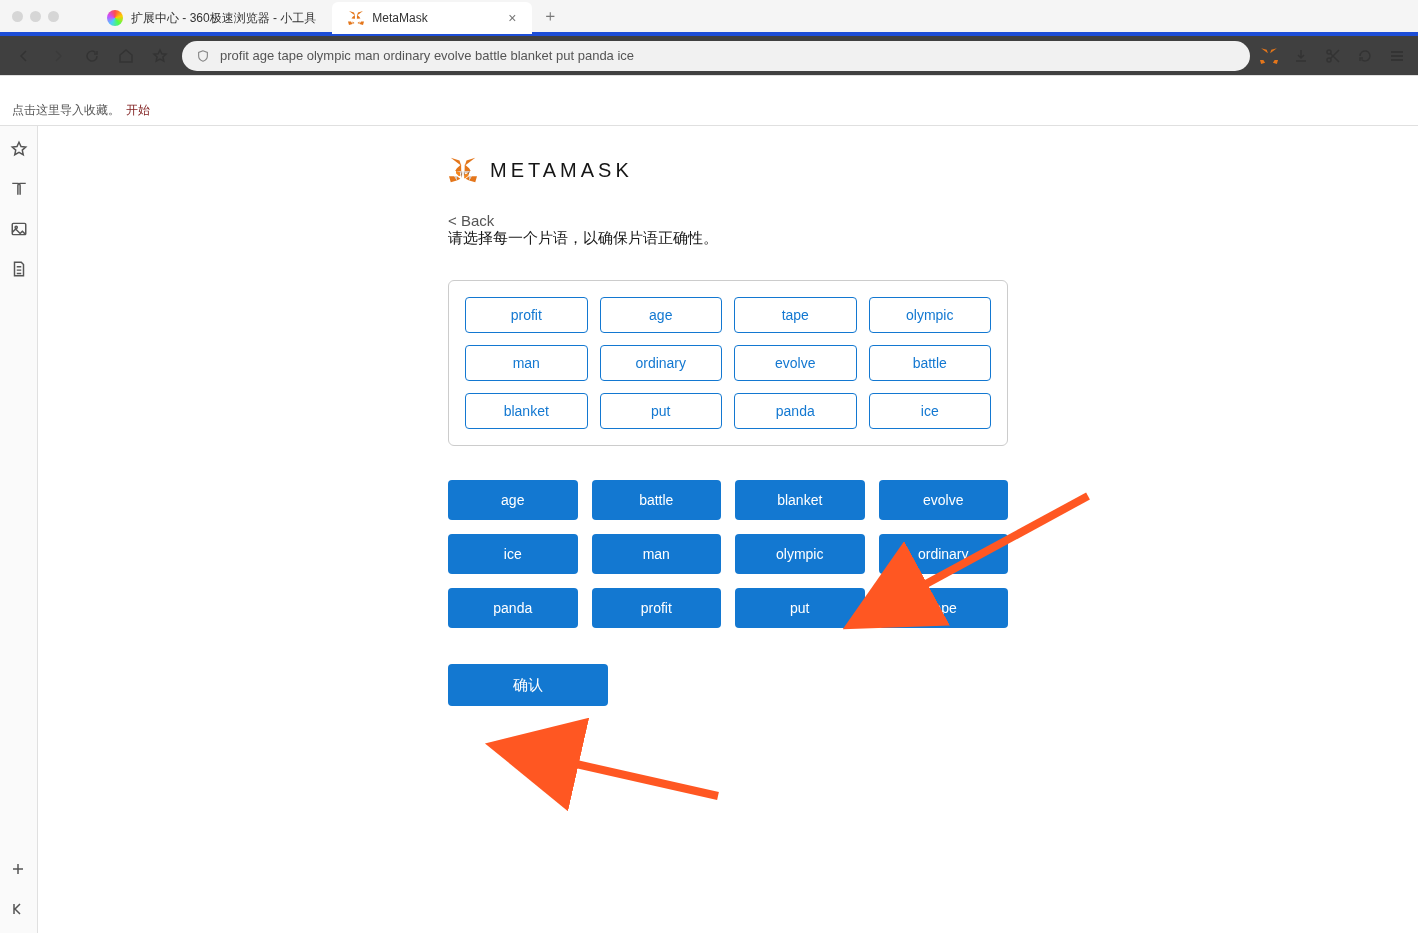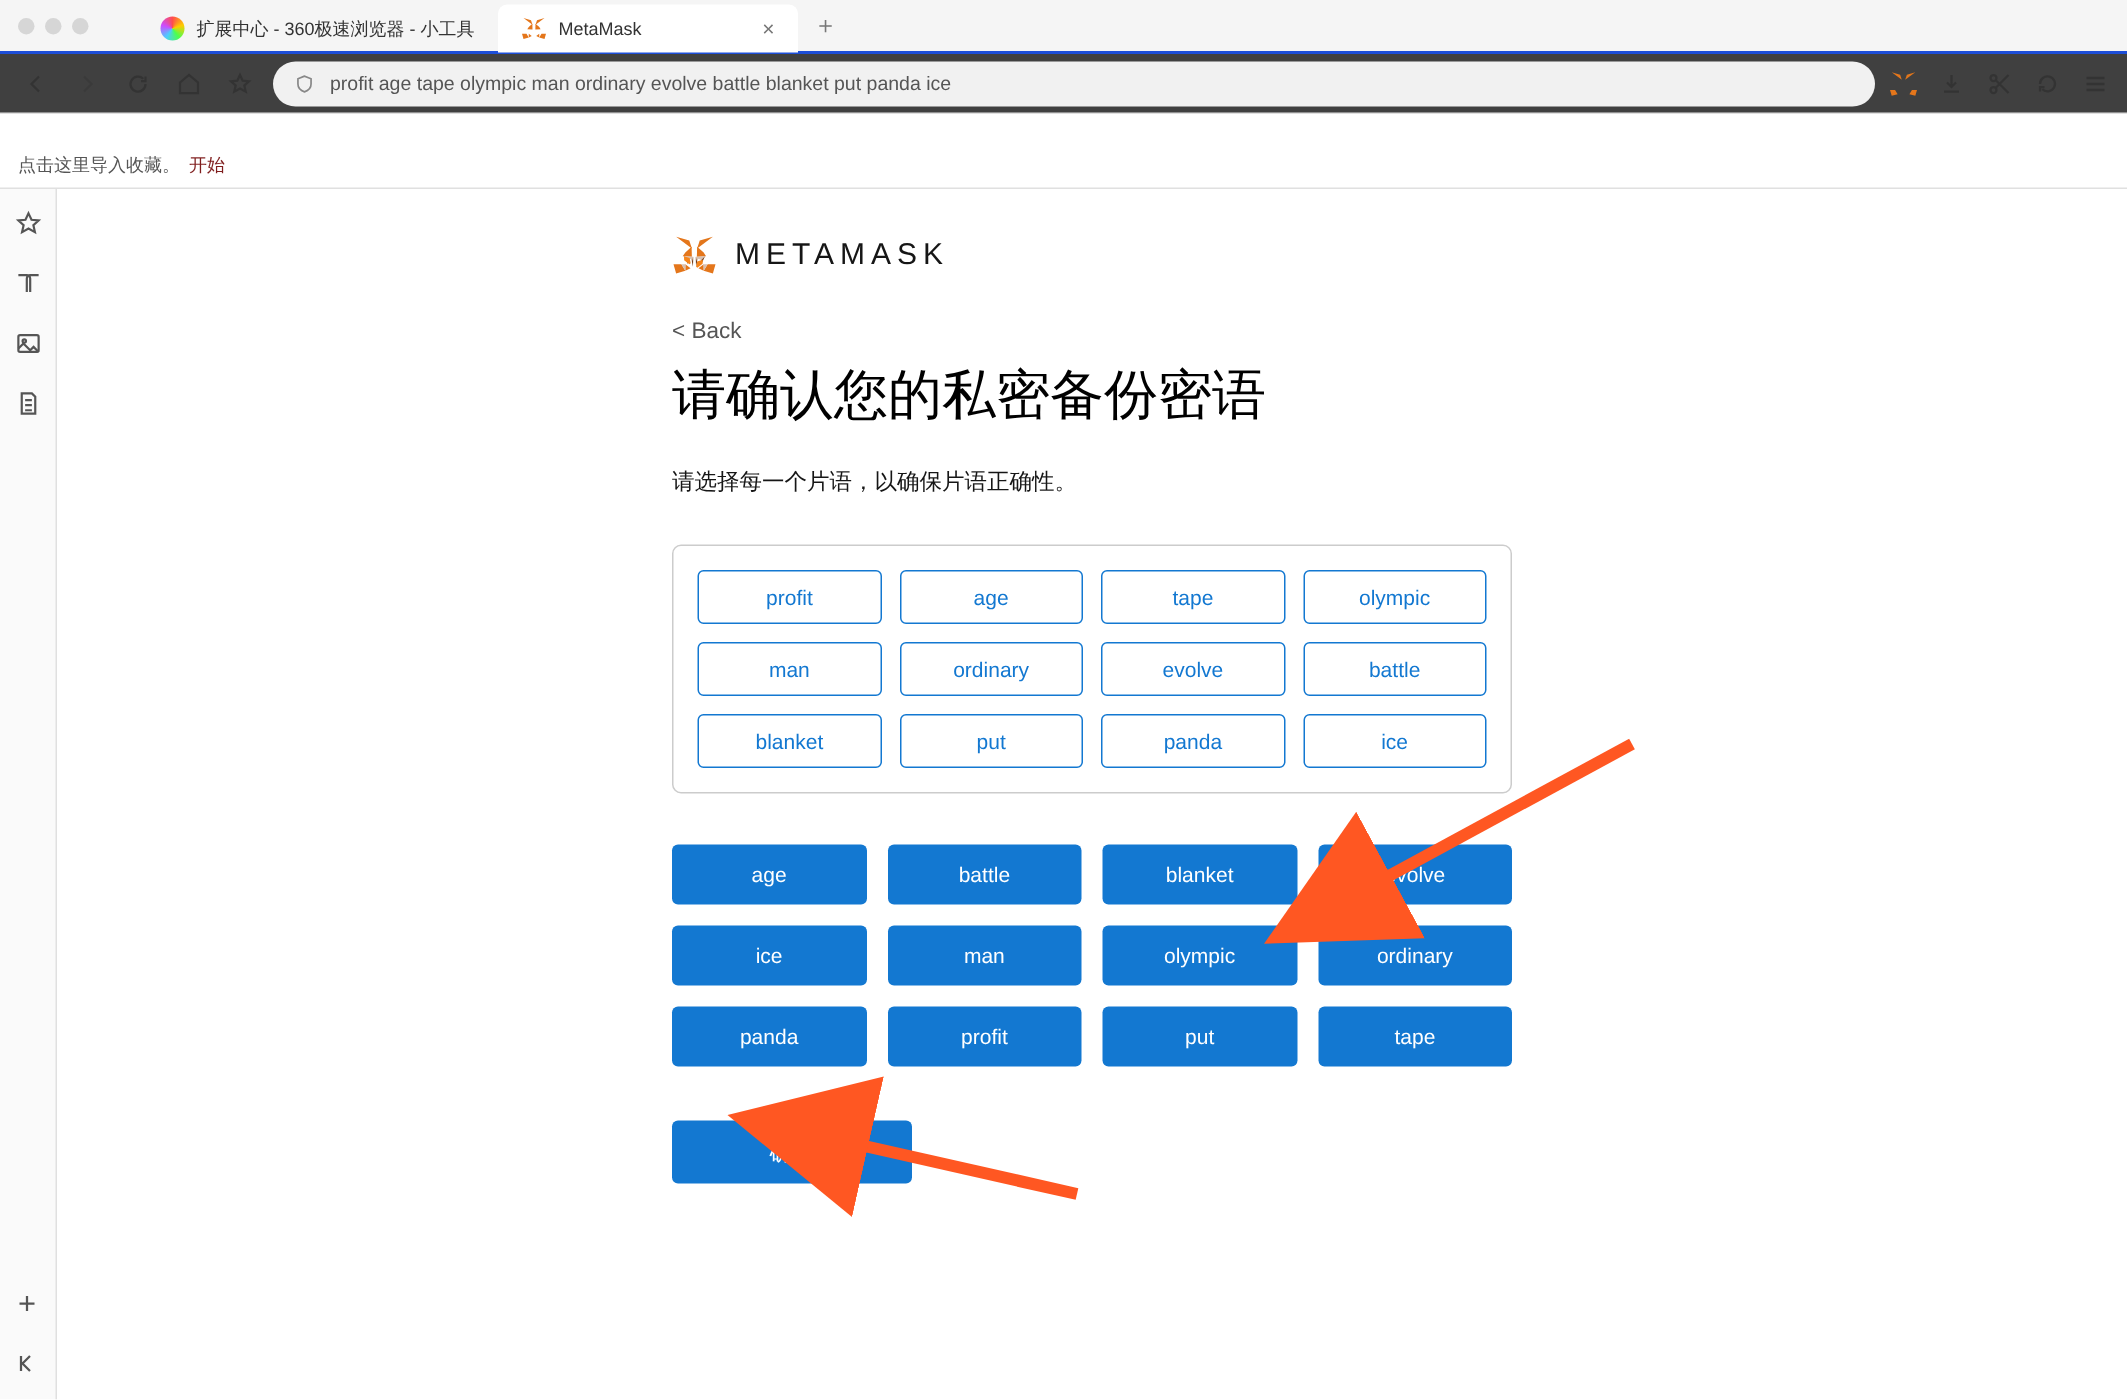--- a/index.html
+++ b/index.html
@@ -1,20 +1,20 @@
 <!DOCTYPE html>
 <html><head>
   <meta charset="utf-8">
   <style>
     * { margin: 0; padding: 0; box-sizing: border-box; }
     body { font-family: -apple-system, BlinkMacSystemFont, "Segoe UI", sans-serif; background: #fff; overflow: hidden; }
     
     .window { width: 1418px; height: 933px; display: flex; flex-direction: column; }
     
-    .titlebar { height: 36px; background: #f5f5f5; display: flex; align-items: center; border-bottom: 2px solid #1d4ed8; }
+    .titlebar { height: 36px; background: #f5f5f5; display: flex; align-items: center; border-bottom: 4px solid #1d4ed8; }
     .traffic-lights { display: flex; gap: 7px; padding: 0 12px; }
     .dot { width: 11px; height: 11px; border-radius: 50%; background: #d6d6d6; }
     .tabs { display: flex; align-items: center; height: 100%; margin-left: 20px; }
     .tab { height: 32px; padding: 0 16px; display: flex; align-items: center; gap: 8px; font-size: 12px; color: #333; border-radius: 6px 6px 0 0; margin-top:4px; min-width: 200px; cursor: pointer; }
     .tab.active { background: #fff; }
     .tab .favicon { width: 16px; height: 16px; }
     .close-x { font-size: 14px; color: #777; margin-left: auto; }
     .plus-tab { padding: 0 10px; color: #777; font-size: 16px; cursor: pointer; }
     
     .toolbar { height: 40px; display: flex; align-items: center; padding: 0 12px; gap: 10px; border-bottom: 1px solid #e0e0e0; background:#404040; }
@@ -31,21 +31,21 @@
     .side-ic { width:18px; height:18px; color:#555; cursor:pointer;}
     .side-bottom { margin-top:auto; margin-bottom:14px; display:flex; flex-direction:column; align-items:center; gap:22px; }
     
     .content { flex:1; overflow:auto; padding: 30px 0; }
     .inner { width: 560px; margin: 0 auto; }
     
     .logo-row { display:flex; align-items:center; gap:12px; margin-bottom:28px; }
     .logo-svg { width:30px; height:28px; }
     .logo-text { font-size:20px; font-weight:500; letter-spacing:4px; color:#161616; }
     
-    .back-link { font-size:15px; color:#555; cursor:pointer; margin-bottom:10px; }
+    .back-link { font-size:15px; color:#555; cursor:pointer; margin-bottom:0; }
     h1 { font-size:36px; font-weight:400; color:#000; margin-bottom:24px; }
     .subtext { font-size:15px; color:#161616; margin-bottom:32px; }
     
     .selected-box { border:1px solid #ccc; border-radius:6px; padding:16px; display:grid; grid-template-columns: repeat(4, 1fr); gap:12px; margin-bottom:34px; }
     .word-chip { border:1px solid #1378d1; border-radius:4px; height:36px; display:flex; align-items:center; justify-content:center; font-size:14px; color:#1378d1; background:#fff; cursor:pointer;}
     
     .pool-box { display:grid; grid-template-columns: repeat(4, 1fr); gap:14px; margin-bottom:36px; }
     .pool-chip { background:#1378d1; color:#fff; border-radius:4px; height:40px; display:flex; align-items:center; justify-content:center; font-size:14px; cursor:pointer;}
     
     .confirm-btn { width:160px; height:42px; background:#1378d1; color:#fff; border:none; border-radius:4px; font-size:15px; cursor:pointer; }
@@ -193,21 +193,20 @@
                 <path fill="#E4761B" d="M9 14l-2 3 7 .3-.2-7.5zM23 14l-5-4.3-.2 7.6 7-.3zM9 28l4-2-4-3zM19 26l4 2v-5z"></path>
                 <path fill="#D7C1B3" d="M9 28l.3-5-3.3.1zM22.7 23l.3 5 3-4.9zM24 17l-7 .3 1 3.6 1-2.1 2.5 1.2zM8 17l2.5 3 2.5-1.2 1 2.1 1-3.6z"></path>
                 <path fill="#763D16" d="M8 17l3 6-.1-3zM24 17l-2.9 3 .1 3zM15 17.3l-1 3.6.8 4.1L15 20zM17 17.3v2.7l.2 5 .8-4z"></path>
                 <path fill="#F6851B" d="M18 20.9l-.8 4.1 1 .7 4-3 .1-3zM8 17l.1 3 4 3 1-.7-.8-4.1z"></path>
               </svg>
           </span>
           <span class="logo-text">METAMASK</span>
         </div>
 
         <div class="back-link">&lt; Back</div>
-        <h1>请确认您的私密备份密语</h1>
         <p class="subtext">请选择每一个片语，以确保片语正确性。</p>
 
         <div class="selected-box" id="selected-box">
             <div class="word-chip">profit</div>
             <div class="word-chip">age</div>
             <div class="word-chip">tape</div>
             <div class="word-chip">olympic</div>
             <div class="word-chip">man</div>
             <div class="word-chip">ordinary</div>
             <div class="word-chip">evolve</div>

